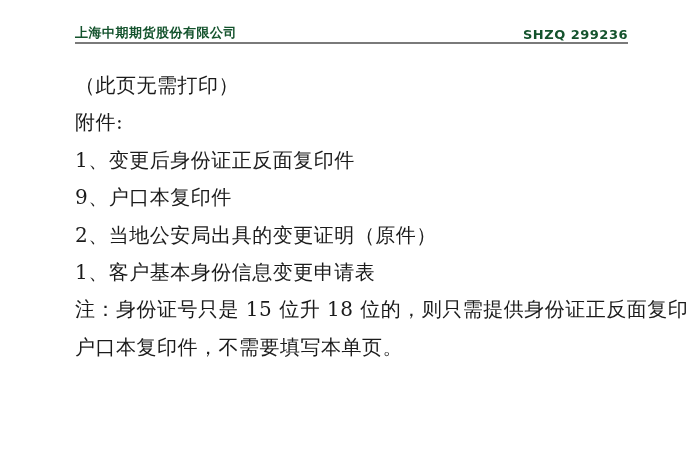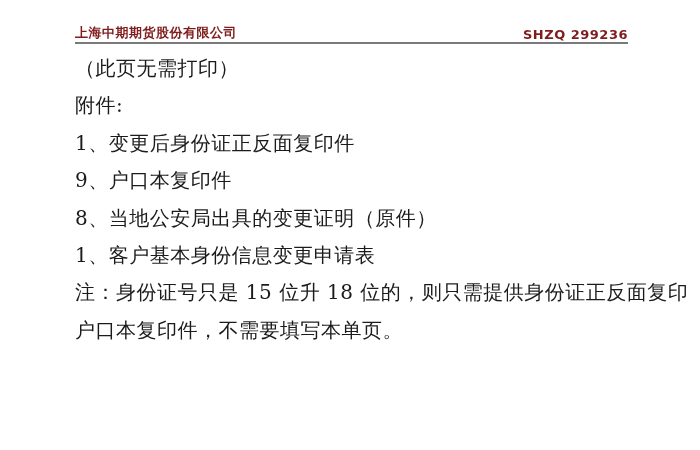--- a/index.html
+++ b/index.html
@@ -17,35 +17,35 @@
     left: 75px;
     top: 21px;
     width: 553px;
     height: 21px;
     display: flex;
     justify-content: space-between;
     align-items: flex-end;
     font-family: "DejaVu Sans", "Liberation Sans", sans-serif;
     font-weight: bold;
     font-size: 13px;
-    color: #7f1d1d;
+    color: #14532d;
     letter-spacing: 0.5px;
   }
   .header-divider {
     position: absolute;
     left: 75px;
     top: 42px;
     width: 553px;
     height: 2px;
     background: #7a7a7a;
   }
   .doc-body {
     position: absolute;
     left: 75px;
-    top: 50px;
+    top: 67px;
     width: 556px;
     font-size: 20px;
     line-height: 37.4px;
     color: #1b1b1b;
     letter-spacing: 0.5px;
   }
   .line {
     height: 37.4px;
     white-space: nowrap;
   }
@@ -62,20 +62,20 @@
 
   <div class="header-divider"></div>
 
   <div class="doc-body">
     <div class="line">（此页无需打印）</div>
 
     <div class="line">附件:</div>
 
     <div class="line">1、变更后身份证正反面复印件</div>
     <div class="line">9、户口本复印件</div>
-    <div class="line">8、当地公安局出具的变更证明（原件）</div>
+    <div class="line">2、当地公安局出具的变更证明（原件）</div>
     <div class="line">1、客户基本身份信息变更申请表</div>
 
     <div class="line">注：身份证号只是 15 位升 18 位的，则只需提供身份证正反面复印</div>
     <div class="line">户口本复印件，不需要填写本单页。</div>
   </div>
 
 </div>
 
 </body></html>

